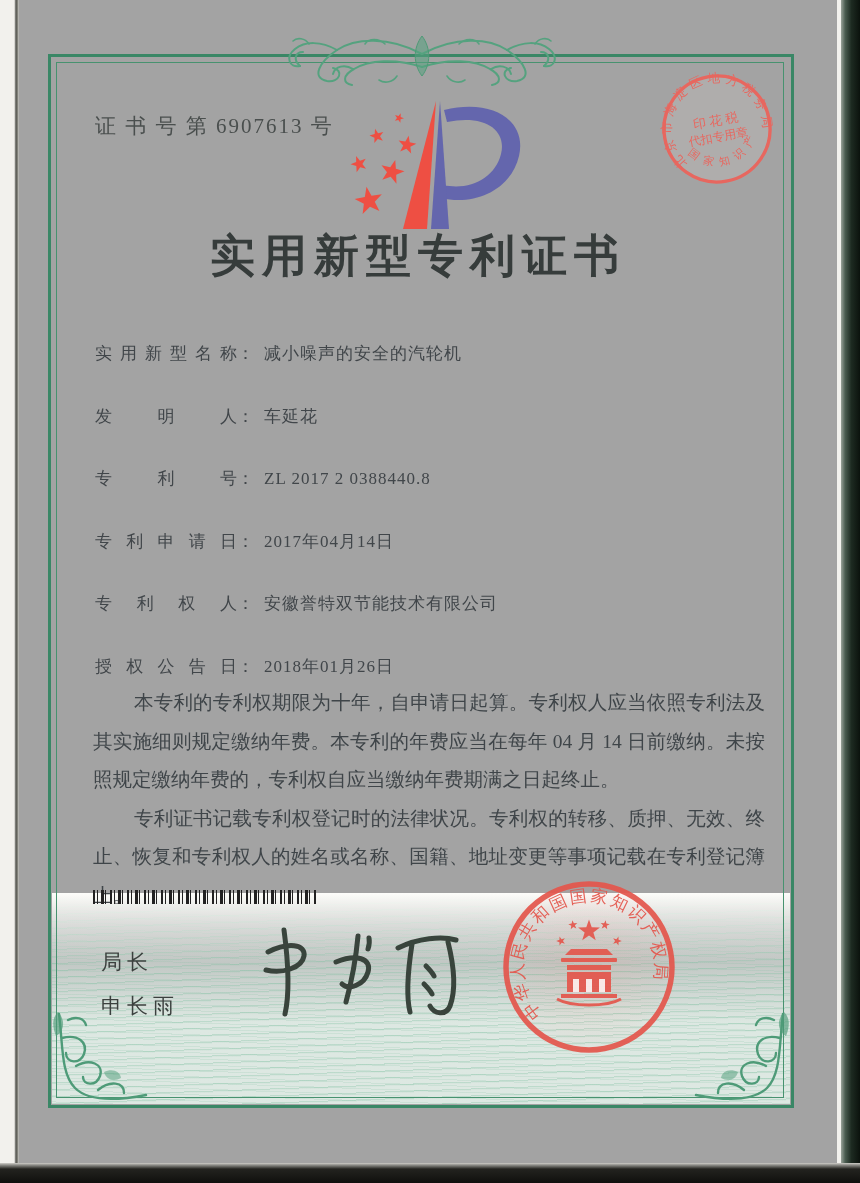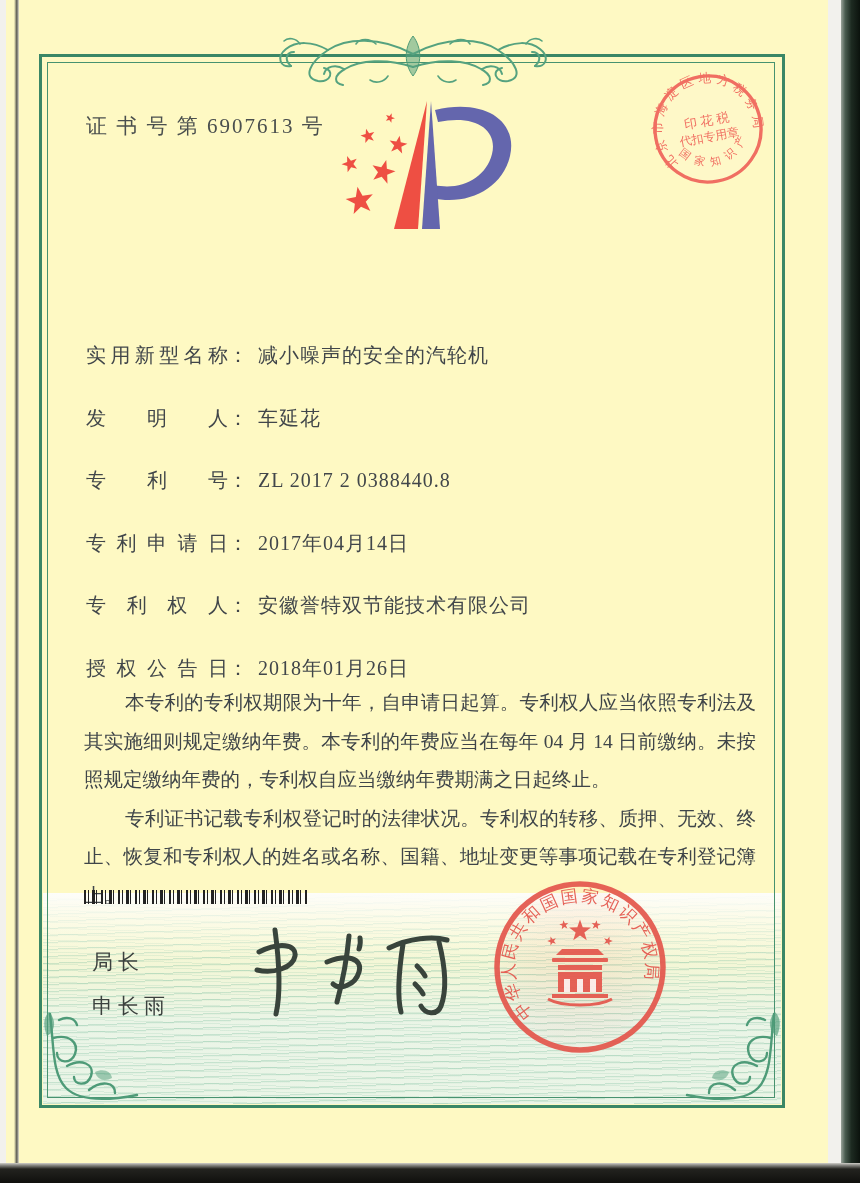--- a/index.html
+++ b/index.html
@@ -9,41 +9,41 @@
     font-family:"Liberation Serif", serif;
   }
   
   .edge-right{position:absolute;left:841px;top:0;width:19px;height:1183px;
     background:linear-gradient(90deg,#9aa39a 0%,#4a5c50 22%,#1d2a21 55%,#0b120d 100%);}
   .edge-bottom{position:absolute;left:0;top:1163px;width:860px;height:20px;
     background:linear-gradient(180deg,#cfcec9 0,#8f8f8a 2px,#23231f 6px,#0f0f0d 100%);}
   .edge-left{position:absolute;left:14px;top:0;width:5px;height:1163px;
     background:linear-gradient(90deg,rgba(90,90,85,0) 0,#5b5b54 55%,rgba(220,220,214,.75) 100%);}
   
-  .page{position:absolute;left:6px;top:0;width:822px;height:1163px;
-    background:#fef9c3;}
+  .page{position:absolute;left:15px;top:0;width:822px;height:1163px;
+    background:#a3a3a3;}
   
   .frame-outer{position:absolute;left:33px;top:54px;width:740px;height:1048px;
     border:3px solid #3a8766;z-index:2;pointer-events:none;}
   .frame-inner{position:absolute;left:41px;top:62px;width:726px;height:1034px;
     border:1px solid #47926f;z-index:2;pointer-events:none;}
   
   .guilloche{position:absolute;left:37px;top:893px;width:738px;height:211px;z-index:1;
     background:
       linear-gradient(to bottom,#fdfdfa 0,rgba(253,253,250,0) 70px),
       repeating-linear-gradient(178deg, rgba(126,191,160,.34) 0 1px, rgba(126,191,160,.08) 1px 2px, rgba(240,250,244,0) 2px 7px),
       repeating-linear-gradient(182deg, rgba(126,191,160,.18) 0 1px, rgba(240,250,244,0) 1px 6px),
       linear-gradient(to bottom, rgba(234,246,239,0) 0, rgba(231,244,237,.85) 130px);}
   
   .cert-no{position:absolute;left:80px;top:112px;z-index:3;
     font-size:21px;letter-spacing:2px;color:#4a4f4e;}
   .title{position:absolute;left:33px;top:226px;width:740px;z-index:3;text-align:center;
     font-size:45px;font-weight:bold;letter-spacing:7px;color:#363c3b;}
   .fields{position:absolute;left:0;top:0;width:822px;z-index:3;}
-  .field-row{position:absolute;left:80px;font-size:20px;color:#41464a;white-space:nowrap;}
+  .field-row{position:absolute;left:80px;font-size:17px;color:#41464a;white-space:nowrap;}
   .field-label{display:inline-block;width:142px;text-align:justify;text-align-last:justify;}
   .field-colon{display:inline-block;}
   .field-value{margin-left:10px;letter-spacing:1px;}
   .row-0{top:342px}.row-1{top:405px}.row-2{top:467px}
   .row-3{top:530px}.row-4{top:592px}.row-5{top:655px}
   .body-text{position:absolute;left:78px;top:684px;width:672px;z-index:3;
     font-size:19.5px;line-height:38.6px;color:#3f4549;text-align:justify;}
   .body-text p{margin:0;text-indent:2.1em;}
   
   .barcode{position:absolute;left:78px;top:890px;width:224px;height:14px;z-index:3;
@@ -149,20 +149,21 @@
     <text font-size="12.5" fill="#ef6158" letter-spacing="1" textLength="186" font-family="'Liberation Serif',serif">
       <textPath href="#taxArcTop">北京市海淀区地方税务局</textPath>
     </text>
     <text font-size="11" fill="#ef6158" letter-spacing="1" textLength="118" font-family="'Liberation Serif',serif">
       <textPath href="#taxArcBottom">国家知识产权局</textPath>
     </text>
     <text x="57" y="53" text-anchor="middle" font-size="13" fill="#ef6158" font-family="'Liberation Serif',serif">印 花 税</text>
     <text x="57" y="69" text-anchor="middle" font-size="12" fill="#ef6158" font-family="'Liberation Serif',serif">代扣专用章</text>
   </svg>
 
+  <div class="title">实用新型专利证书</div>
 
   <div class="fields">
     <div class="field-row row-0">
       <span class="field-label">实用新型名称</span><span class="field-colon">：</span><span class="field-value">减小噪声的安全的汽轮机</span>
     </div>
     <div class="field-row row-1">
       <span class="field-label">发明人</span><span class="field-colon">：</span><span class="field-value">车延花</span>
     </div>
     <div class="field-row row-2">
       <span class="field-label">专利号</span><span class="field-colon">：</span><span class="field-value">ZL 2017 2 0388440.8</span>

